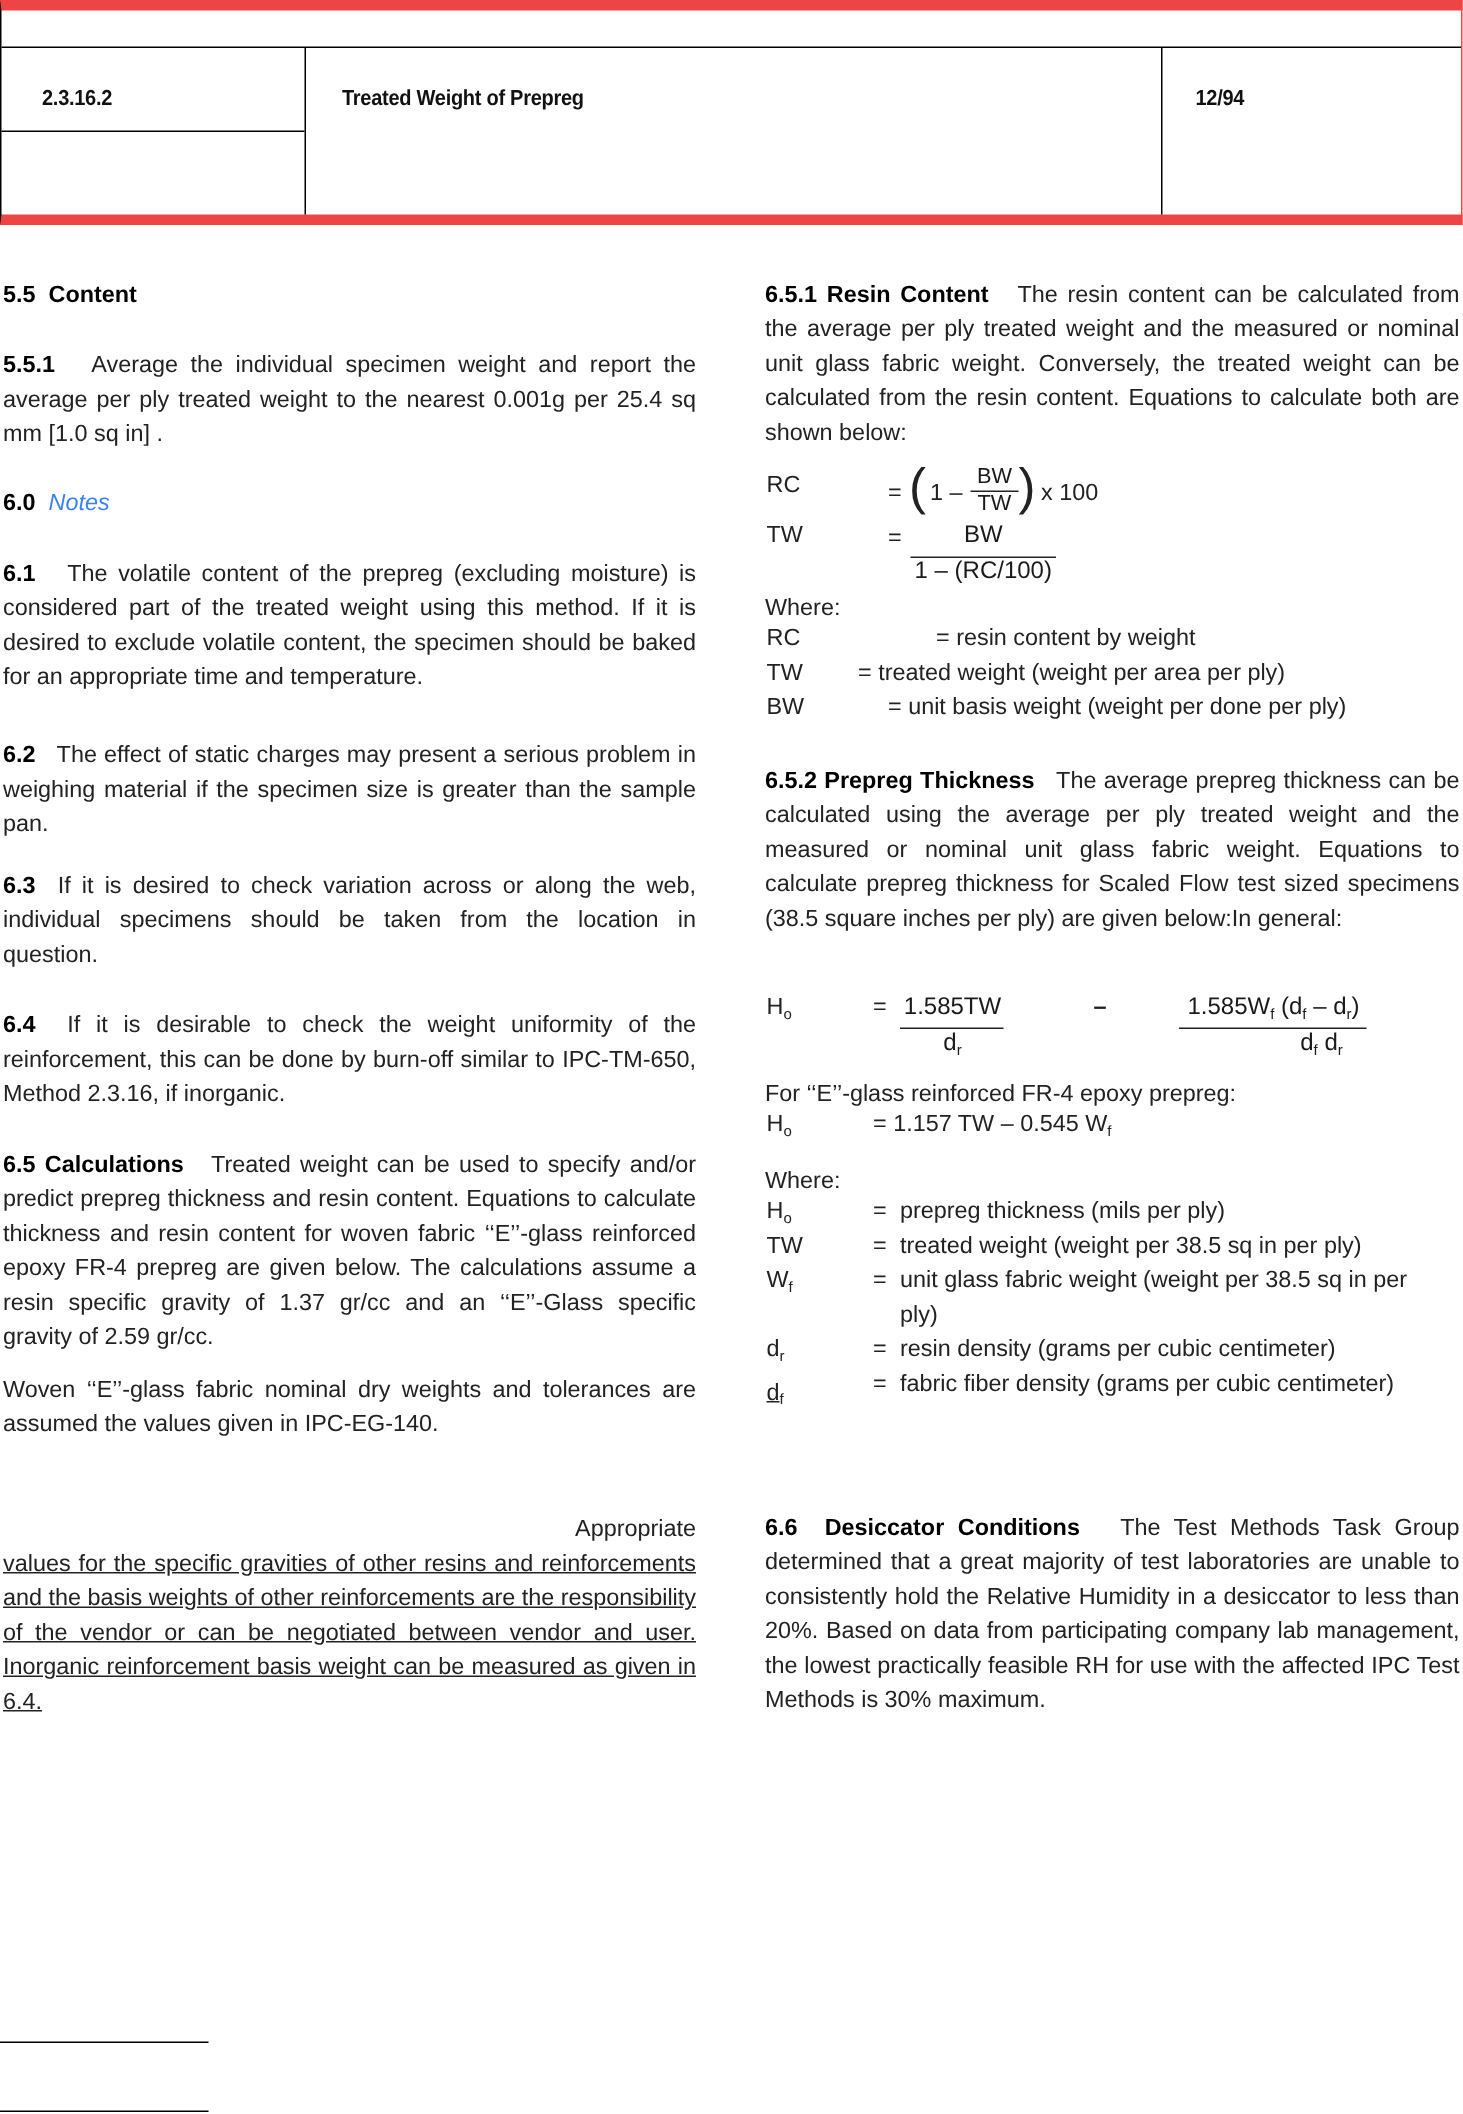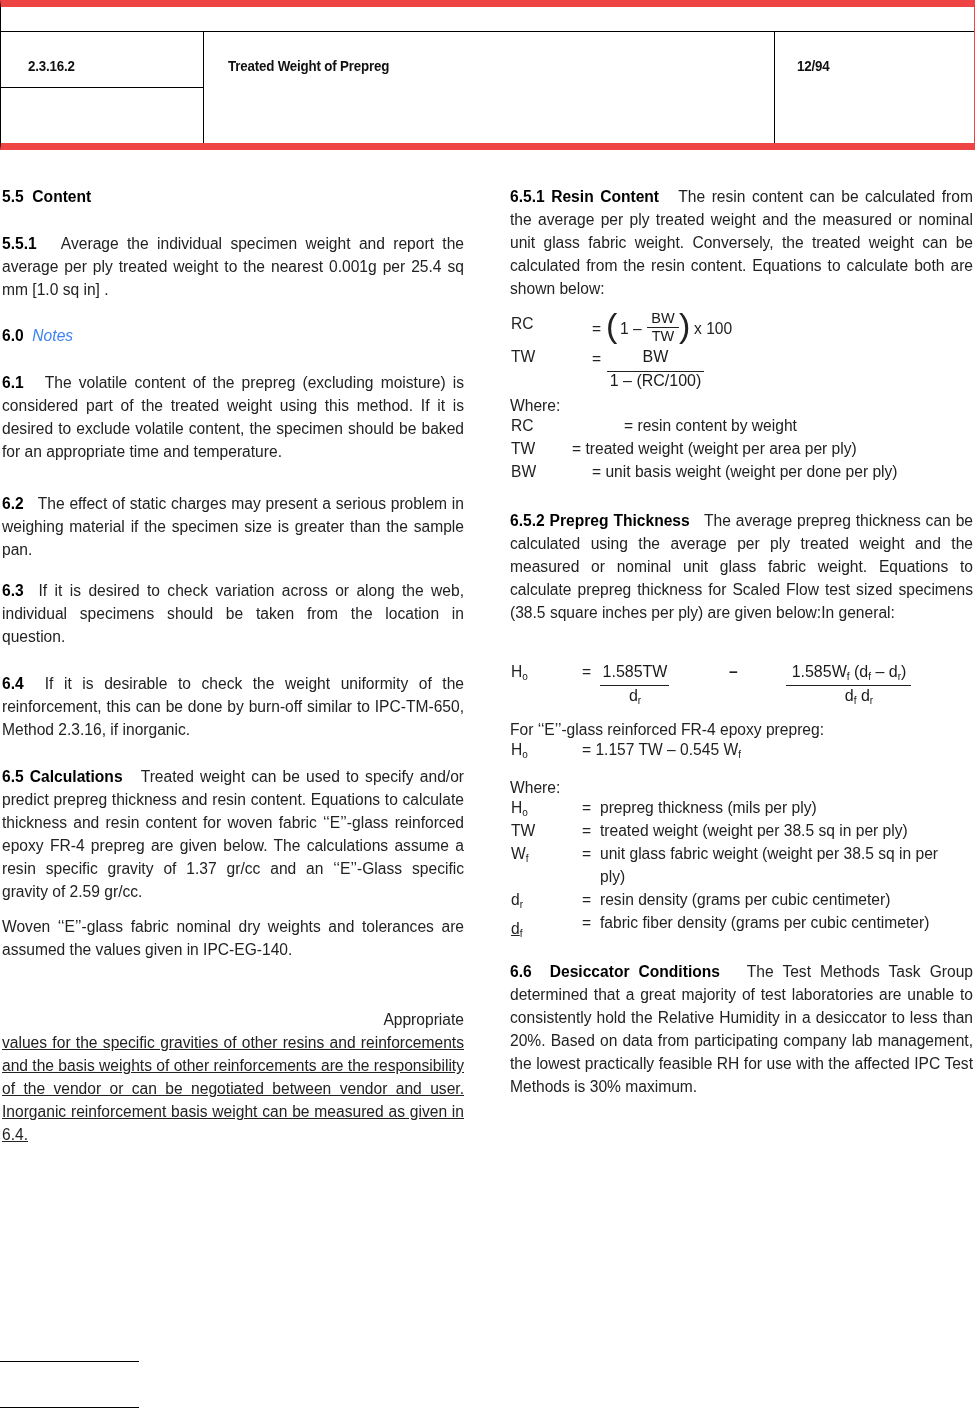--- a/index.html
+++ b/index.html
@@ -137,21 +137,21 @@
 
 <div>
   <span class="eqrow" style="left:511px; top:663px;"><span>H</span><sub>o</sub></span>
   <span class="eqrow" style="left:582px; top:663px;">=</span>
   <span class="frac" style="left:600px; top:663px; width:70px;">1.585TW</span>
   <div class="fline" style="left:600px; top:685px; width:69px;"></div>
   <span class="frac" style="left:600px; top:687px; width:70px;"><span>d</span><sub>r</sub></span>
   <span class="eqrow" style="left:729px; top:663px; font-weight:bold;">–</span>
   <span class="frac" style="left:786px; top:663px; width:126px;"><span>1.585W</span><sub>f</sub><span> (d</span><sub>f</sub><span> – d</span><sub>r</sub><span>)</span></span>
   <div class="fline" style="left:786px; top:685px; width:125px;"></div>
-  <span class="frac" style="left:796px; top:687px; width:126px;"><span>d</span><sub>f</sub><span> d</span><sub>r</sub></span>
+  <span class="frac" style="left:818px; top:687px; width:126px;"><span>d</span><sub>f</sub><span> d</span><sub>r</sub></span>
 </div>
 
 <div class="col right" style="top:718px;">
   <span>For ‘‘E’’-glass reinforced FR-4 epoxy prepreg:</span>
 </div>
 <div>
   <span class="eqrow" style="left:511px; top:741px;"><span>H</span><sub>o</sub></span>
   <span class="eqrow" style="left:582px; top:741px;"><span>=  1.157 TW – 0.545 W</span><sub>f</sub></span>
 </div>
 
@@ -175,20 +175,20 @@
 
   <span class="eqrow" style="left:511px; top:891px;"><span>d</span><sub>r</sub></span>
   <span class="eqrow" style="left:582px; top:891px;">=</span>
   <span class="eqrow" style="left:600px; top:891px;">resin density (grams per cubic centimeter)</span>
 
   <span class="eqrow" style="left:511px; top:920px;text-decoration:underline;"><span>d</span><sub>f</sub></span>
   <span class="eqrow" style="left:582px; top:914px;">=</span>
   <span class="eqrow" style="left:600px; top:914px;">fabric fiber density (grams per cubic centimeter)</span>
 </div>
 
-<p class="col right p" style="top:960px;">
+<p class="col right p" style="top:1007px;">
   <span class="b">6.6</span>&nbsp;
   <span class="b">Desiccator Conditions</span>&nbsp;&nbsp;
   <span>The Test Methods Task Group determined that a great majority of test laboratories are unable to consistently hold the Relative Humidity in a desiccator to less than 20%. Based on data from participating company lab management, the lowest practically feasible RH for use with the affected IPC Test Methods is 30% maximum.</span>
 </p>
 
 <div class="foot" style="top:1361px;"></div>
 <div class="foot" style="top:1407px;"></div>
 
 </body></html>

